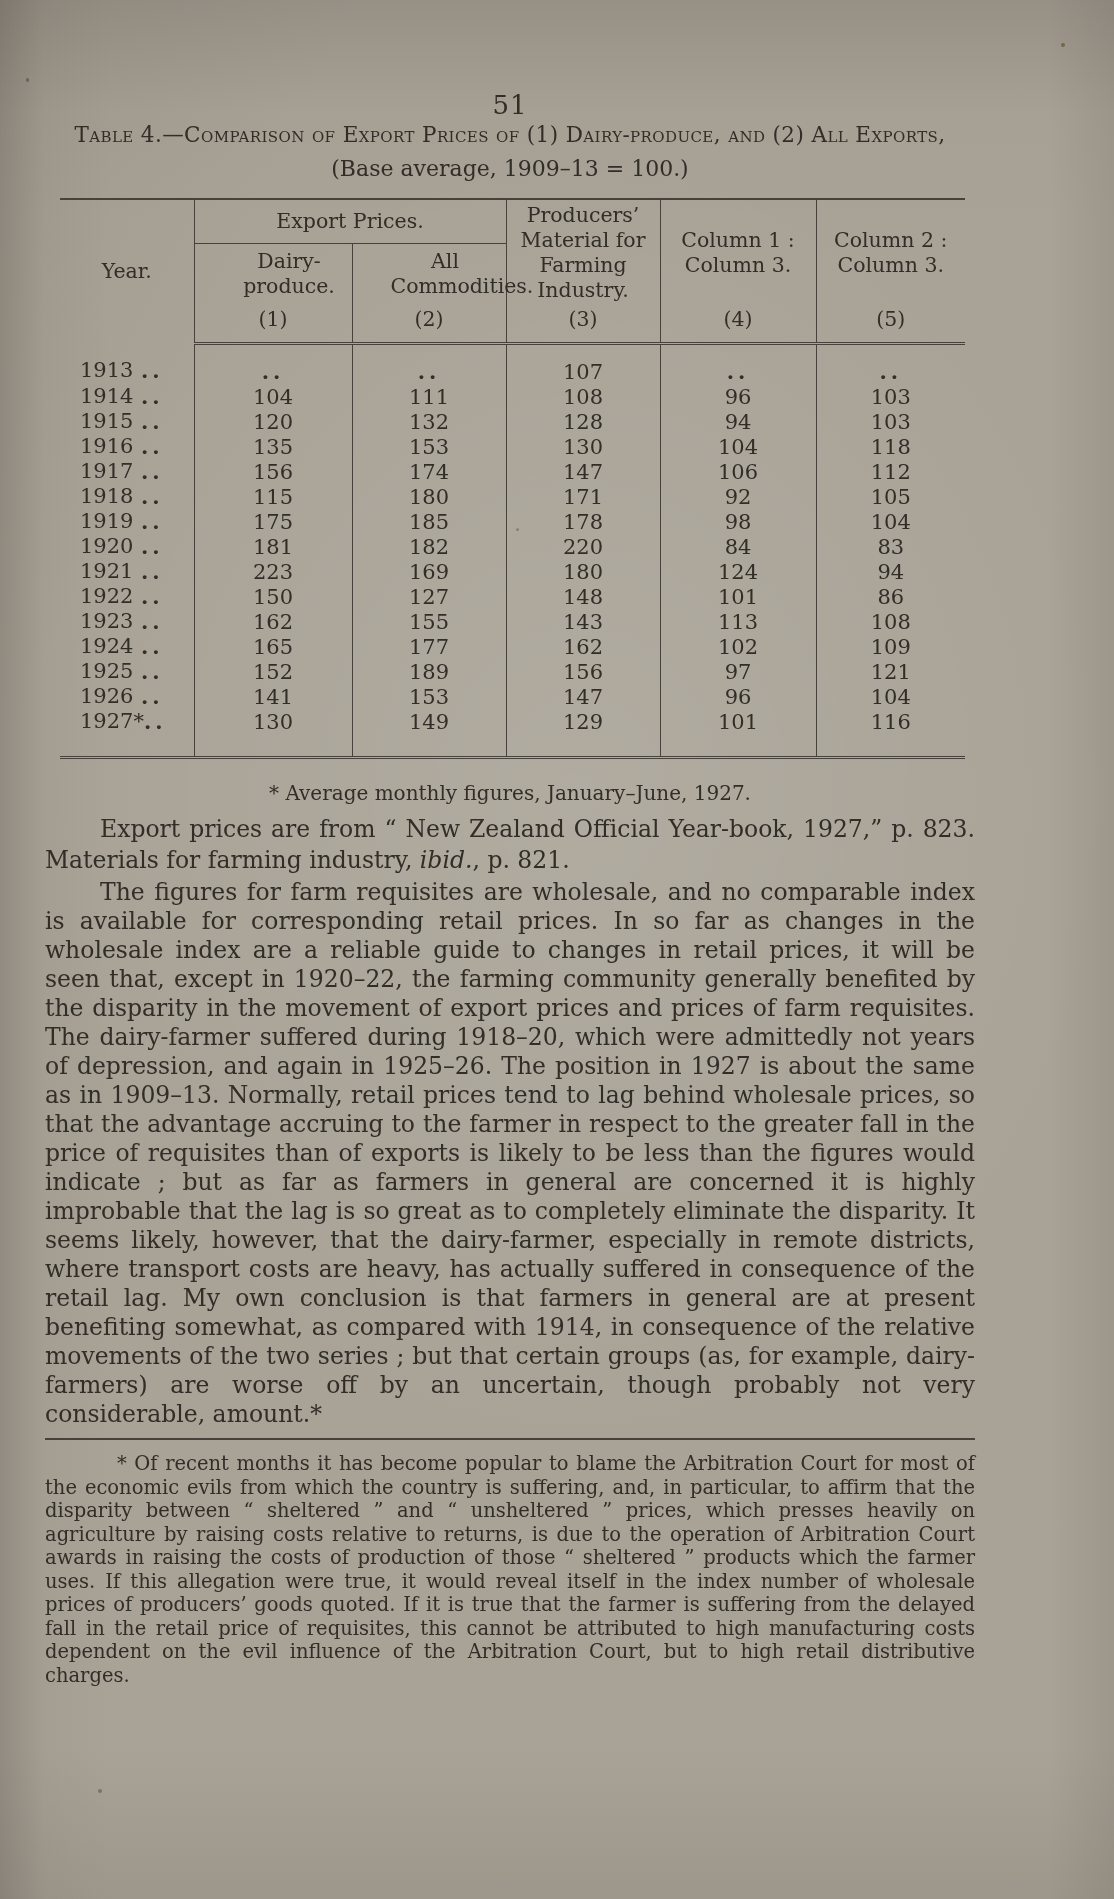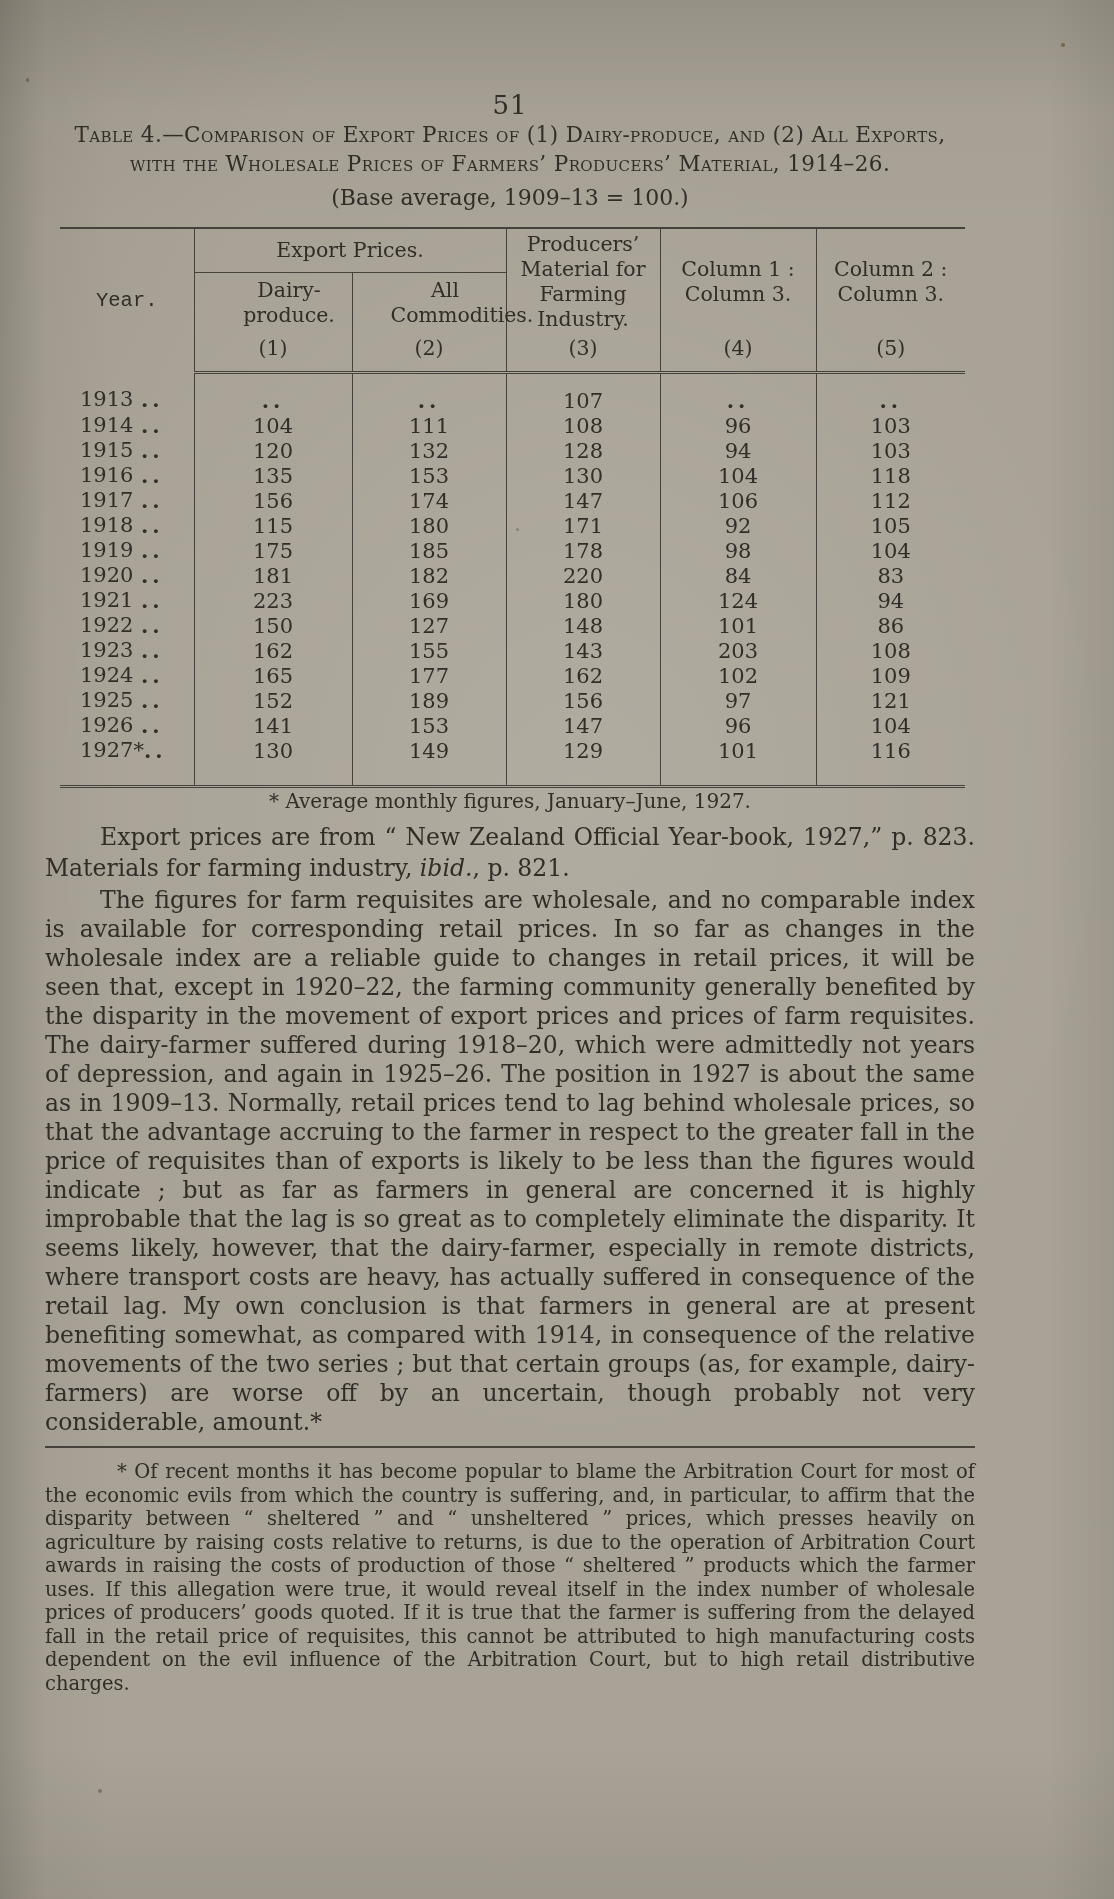--- a/index.html
+++ b/index.html
@@ -52,35 +52,35 @@
   table.t4 col.c4  { width: 156px; }
   table.t4 col.c5  { width: 149px; }
   table.t4 th {
     font-weight: normal; font-size: 20.5px; line-height: 25px;
     vertical-align: middle; text-align: center; padding: 2px 6px;
   }
   table.t4 th.bl, table.t4 td.bl { border-left: 1px solid #46413a; }
   table.t4 th.export-group { border-bottom: 1px solid #46413a; height: 44px; }
   table.t4 tr.subhead th { height: 62px; padding-left: 38px; }
   table.t4 tr.numrow th { height: 34px; border-bottom: 3px double #46413a; padding-bottom: 10px; }
-  table.t4 th.year-head { vertical-align: middle; font-family: Liberation Mono, monospace; }
+  table.t4 th.year-head { vertical-align: middle; }
   table.t4 tbody td {
     height: 24px; text-align: center; vertical-align: middle;
     font-size: 21px; padding: 0;
   }
   table.t4 tbody tr:first-child td { padding-top: 14px; }
   table.t4 tbody tr:last-child td { padding-bottom: 22px; }
   table.t4 td.year-cell {
     text-align: left;
     padding-left: 20px; padding-right: 30px;
   }
   table.t4 td.year-cell .yc { display: flex; justify-content: space-between; }
   .dots { letter-spacing: 4px; font-weight: bold; }
 
-  .tbl-footnote { text-align: center; font-size: 20px; margin-top: 1px; }
+  .tbl-footnote { text-align: center; font-size: 20px; margin-top: 22px; }
 
   .source-note { margin-top: 9px; font-size: 23.5px; line-height: 31px; text-indent: 55px; }
   .main-para   { margin-top: 2px;  font-size: 23.5px; line-height: 29px; text-indent: 55px; }
 
   .foot-rule { margin-top: 9px; border-top: 2px solid #46413a; width: 930px; }
   .footnote-para { margin-top: 12px; font-size: 19.5px; line-height: 23.5px; text-indent: 72px; }
 
   .speck { position: absolute; border-radius: 50%; }
   .speck-a { left: 1061px; top: 43px;  width: 4px; height: 4px; background: #6b5a3c; opacity: .8; }
   .speck-b { left: 26px;   top: 78px;  width: 3px; height: 4px; background: #55504a; opacity: .7; }
@@ -90,21 +90,20 @@
 </head>
 <body>
 
 <div class="page">
   <div class="content">
 
     <div class="page-num">51</div>
 
 
     <div class="cap cap-first">Table 4.—Comparison of Export Prices of (1) Dairy-produce, and (2) All Exports,</div>
-    <div class="cap">with the Wholesale Prices of Farmers’ Producers’ Material, 1914–26.</div>
     <div class="base-note">(Base average, 1909–13 = 100.)</div>
 
     <table class="t4">
       <colgroup>
         <col class="cy">
           <col class="c1">
           <col class="c2">
           <col class="c3">
           <col class="c4">
           <col class="c5">
@@ -263,21 +262,21 @@
           <tr>
             <td class="year-cell">
               <span class="yc">
                 <span>1923</span>
                 <span class="dots">..</span>
               </span>
             </td>
             <td class="bl">162</td>
             <td class="bl">155</td>
             <td class="bl">143</td>
-            <td class="bl">203</td>
+            <td class="bl">113</td>
             <td class="bl">108</td>
           </tr>
           <tr>
             <td class="year-cell">
               <span class="yc">
                 <span>1924</span>
                 <span class="dots">..</span>
               </span>
             </td>
             <td class="bl">165</td>

